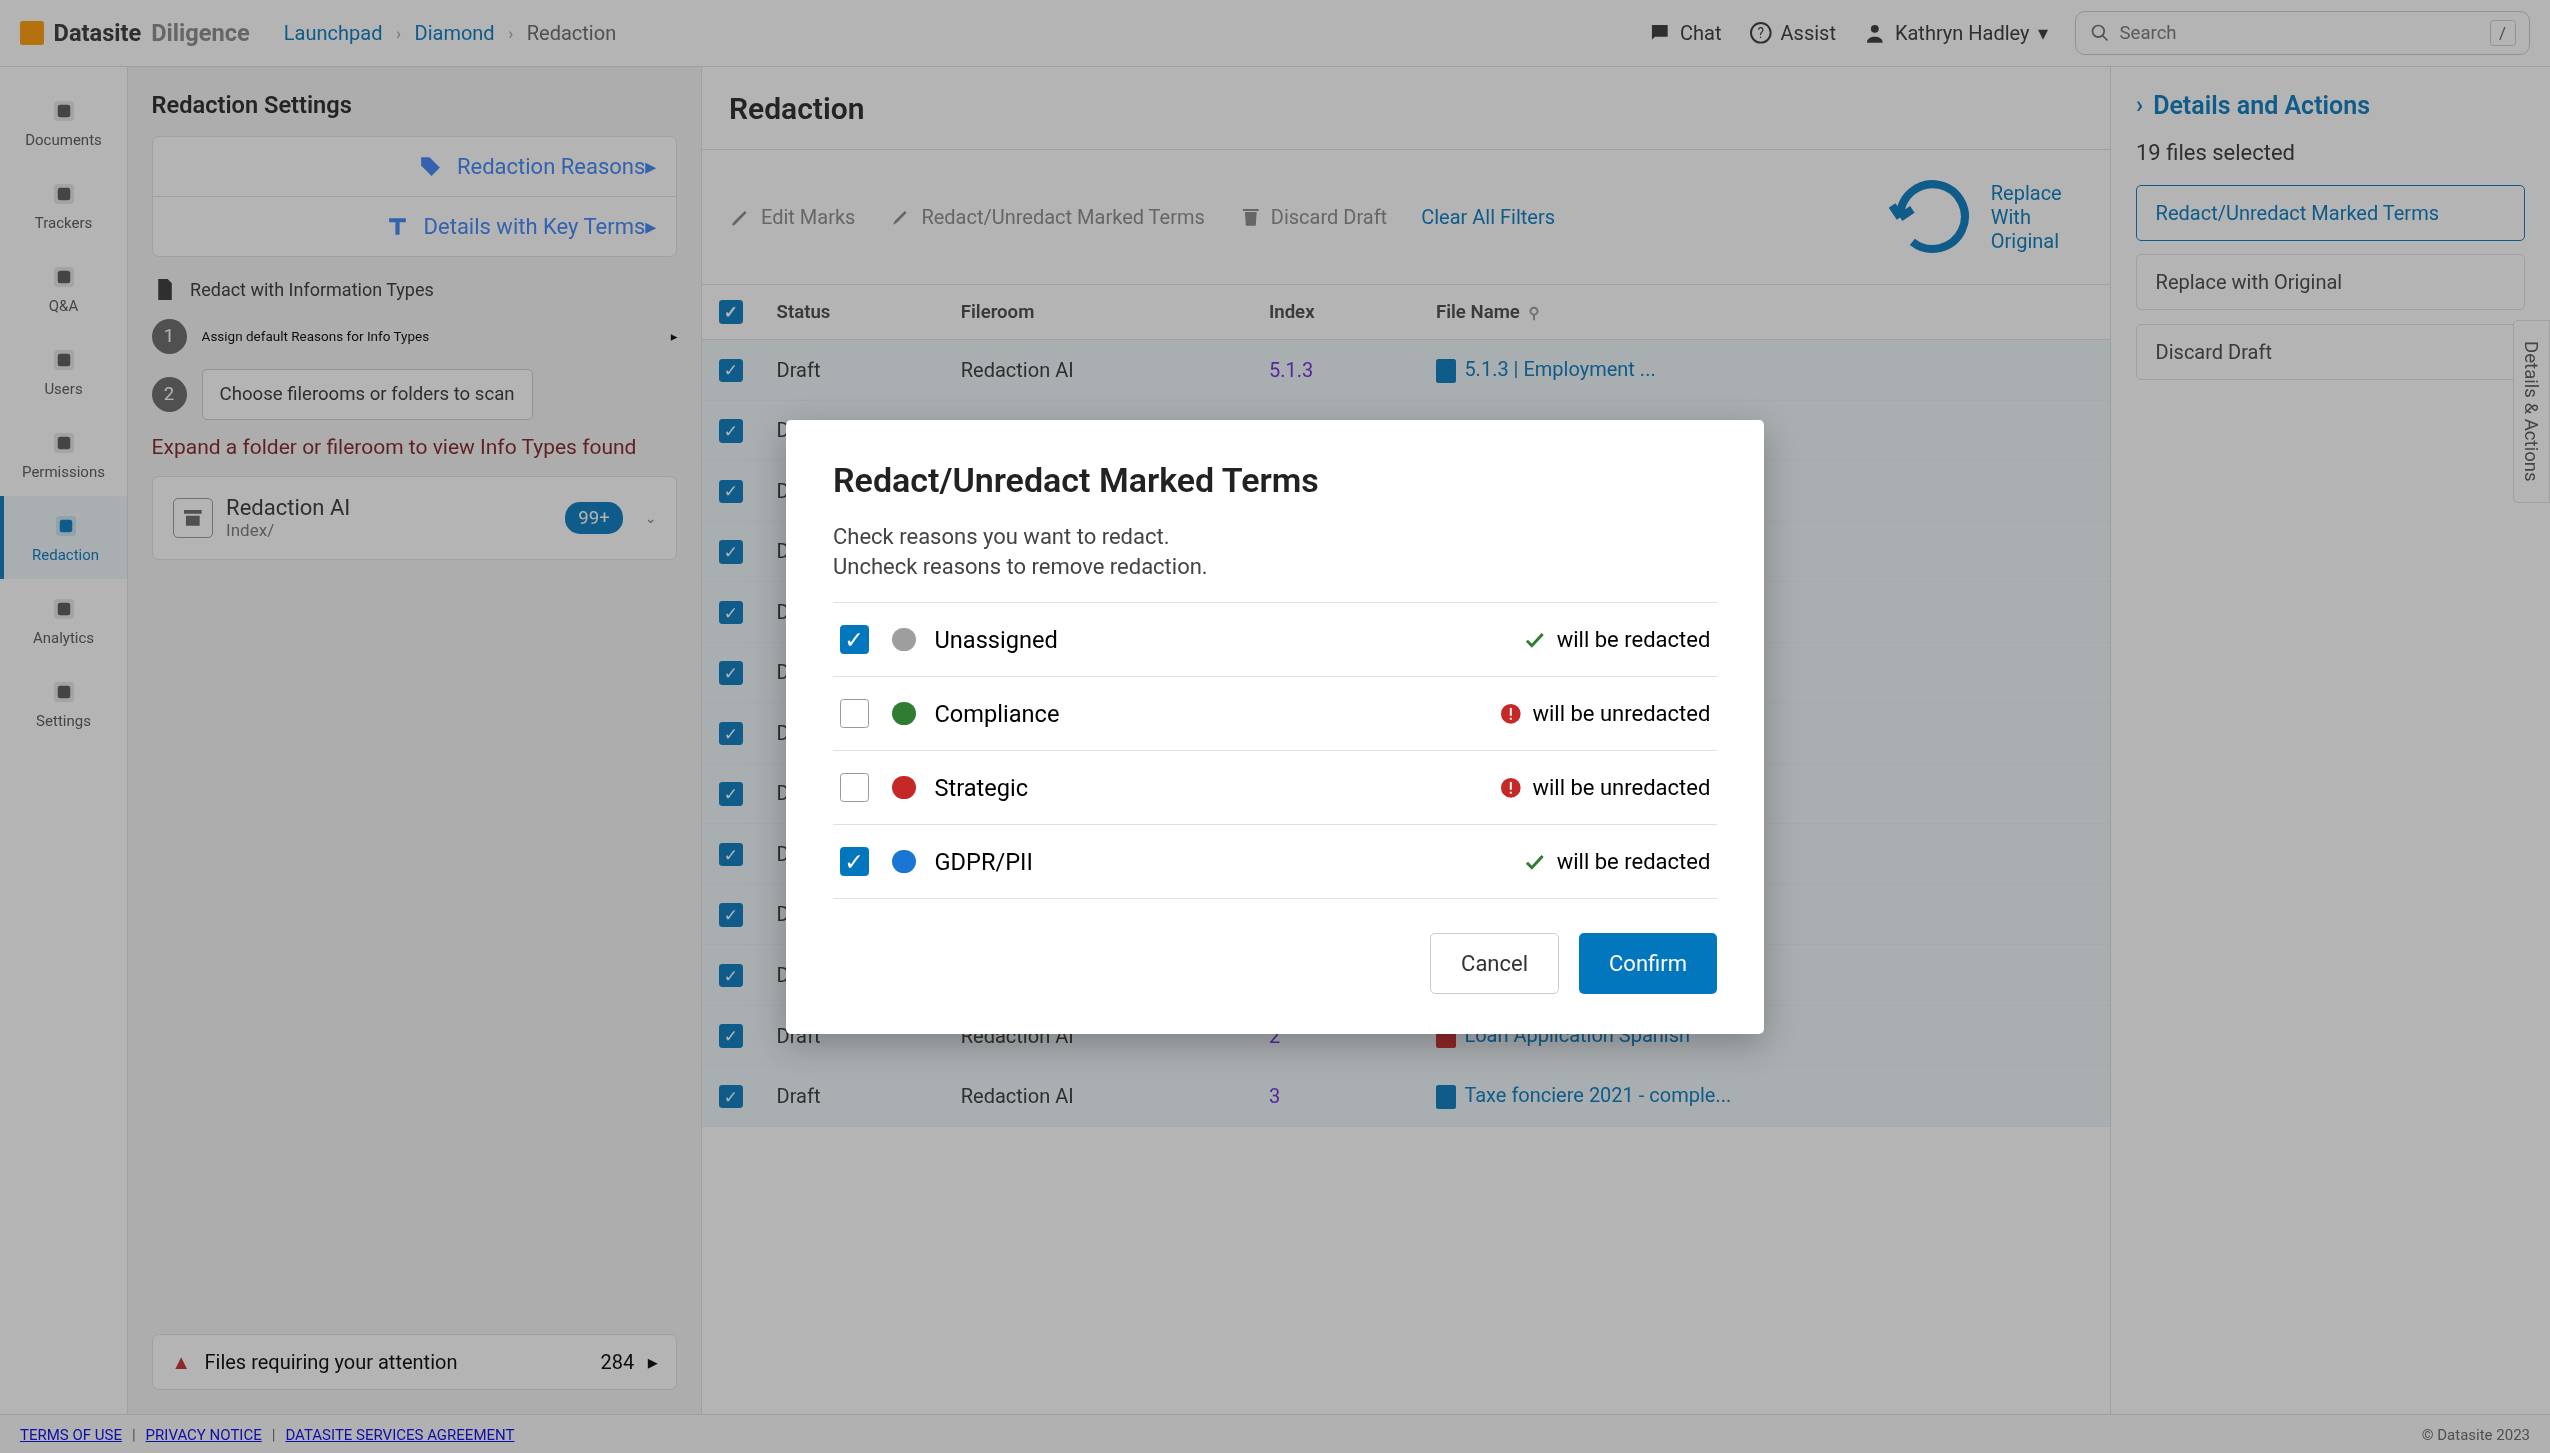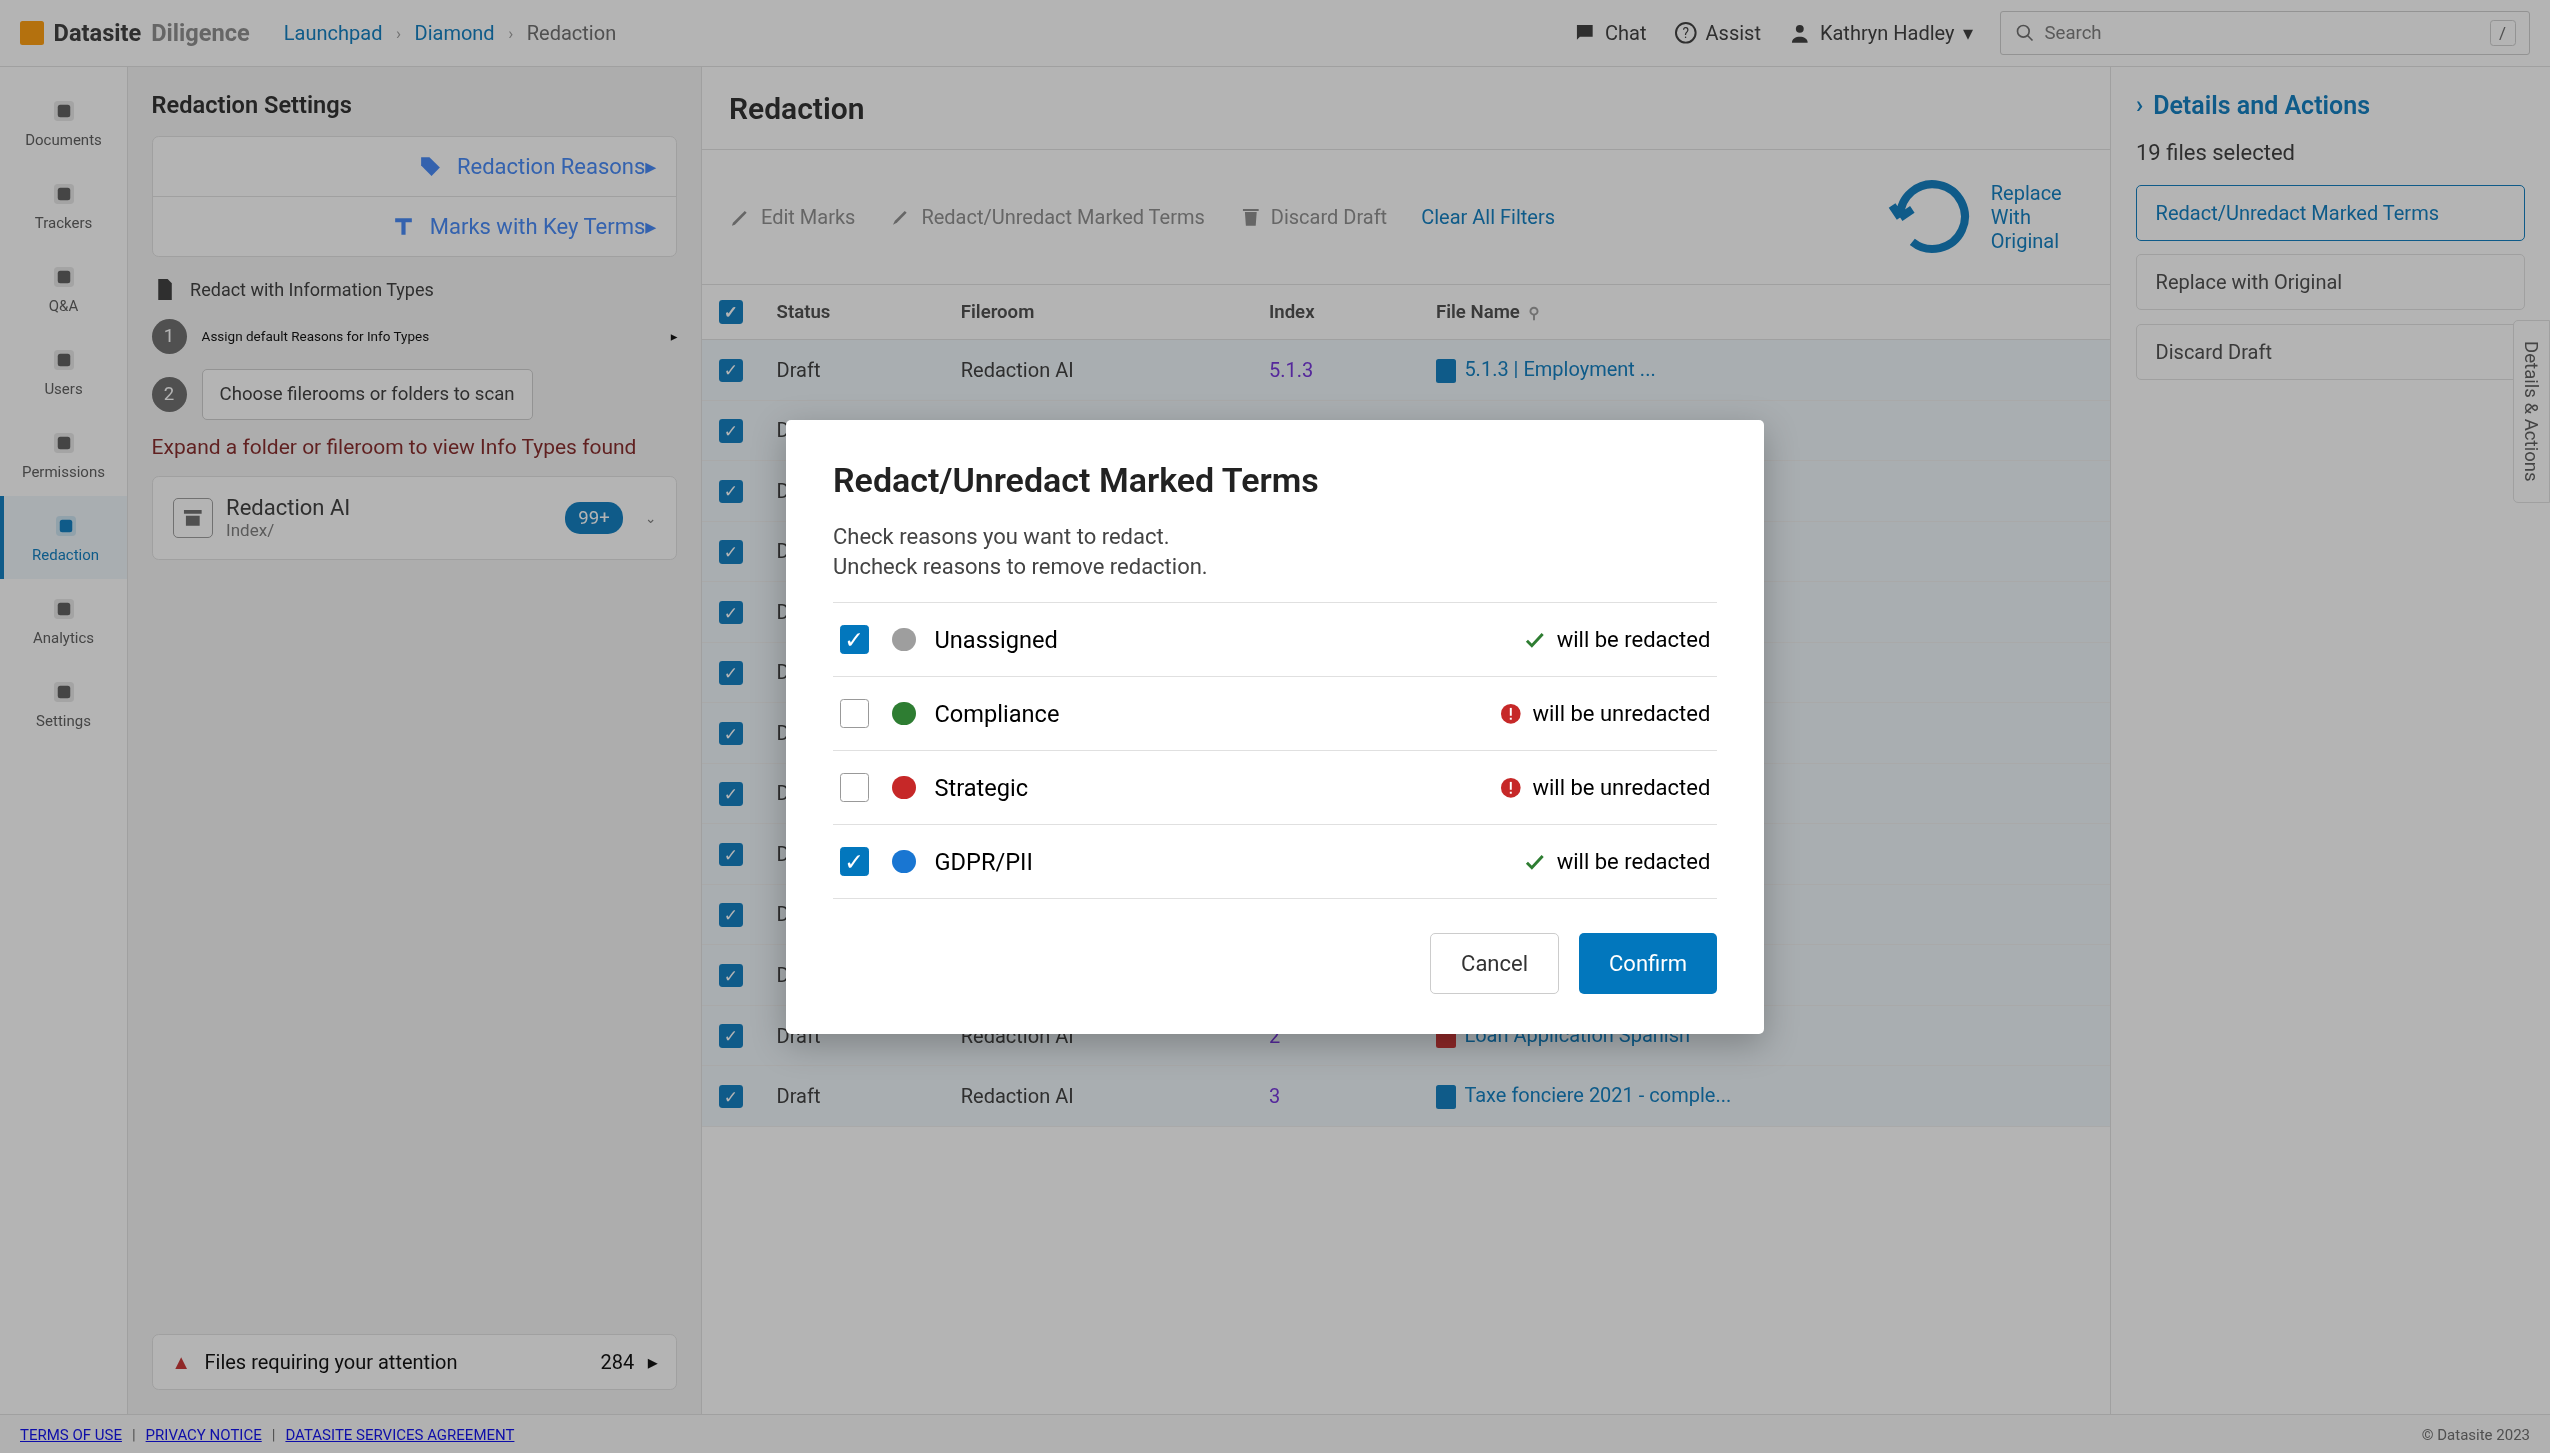--- a/index.html
+++ b/index.html
@@ -8,21 +8,21 @@
 .logo{display:flex;align-items:center;gap:10px;font-size:23.6px;font-weight:700;color:#333}
 .logo-box{width:23.6px;height:23.6px;background:#ff9800;border-radius:2.5px}
 .breadcrumb{display:flex;align-items:center;gap:13.5px;margin-left:34px;font-size:20px}
 .breadcrumb a{color:#0277bd;text-decoration:none}
 .breadcrumb .chev{color:#999;font-size:17px}
 .breadcrumb .current{color:#666}
 .topbar-right{margin-left:auto;display:flex;align-items:center;gap:27px}
 .tbtn{display:flex;align-items:center;gap:8.4px;font-size:20px;color:#333;cursor:pointer}
 .tbtn svg{width:23.6px;height:23.6px}
 .user-menu{display:flex;align-items:center;gap:8.4px;font-size:20px;color:#333}
-.search-box{display:flex;align-items:center;gap:10px;border:0.8px solid #ccc;border-radius:3px;padding:8.4px 13.5px;width:530px}
+.search-box{display:flex;align-items:center;gap:10px;border:0.8px solid #ccc;border-radius:10px;padding:8.4px 13.5px;width:455px}
 .search-box input{border:none;outline:none;font-size:18.6px;flex:1}
 .search-box .kbd{border:0.8px solid #ccc;padding:1.7px 8.4px;border-radius:3.4px;font-size:17px;color:#666}
 .main{display:flex;height:calc(100% - 67px - 40px)}
 .iconrail{width:128px;background:#fff;border-right:0.8px solid #e0e0e0;display:flex;flex-direction:column;padding-top:13.5px}
 .iconrail .item{display:flex;flex-direction:column;align-items:center;gap:5px;padding:15px 0;font-size:15px;color:#555;cursor:pointer}
 .iconrail .item.active{background:#eef6fb;border-left:4.2px solid #0277bd;color:#0277bd}
 .iconrail svg{width:30px;height:30px}
 .leftpanel{width:573px;background:#f5f5f5;padding:23.6px;position:relative}
 .lp-title{font-size:23.6px;font-weight:600;margin-bottom:17px;color:#222}
 .lp-box{background:#fff;border:0.8px solid #e0e0e0;border-radius:6.7px;margin-bottom:20px}
@@ -208,21 +208,21 @@
             </svg>
             <span>Redaction Reasons</span>
           </div>
         <span>▸</span>
       </div>
       <div class="lp-row">
         <div class="left">
             <svg viewBox="0 0 24 24">
               <path fill="currentColor" d="M4 4h16v4h-6v12h-4V8H4z"></path>
             </svg>
-            <span>Marks with Key Terms</span>
+            <span>Details with Key Terms</span>
           </div>
         <span>▸</span>
       </div>
     </div>
     <div class="lp-sub">
       <svg viewBox="0 0 24 24" width="25" height="25">
           <path fill="currentColor" d="M6 2h9l4 4v16H6z"></path>
         </svg>
       <span>Redact with Information Types</span>
     </div>

